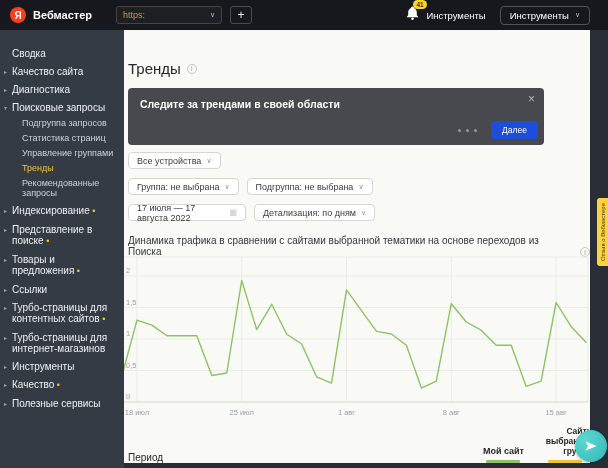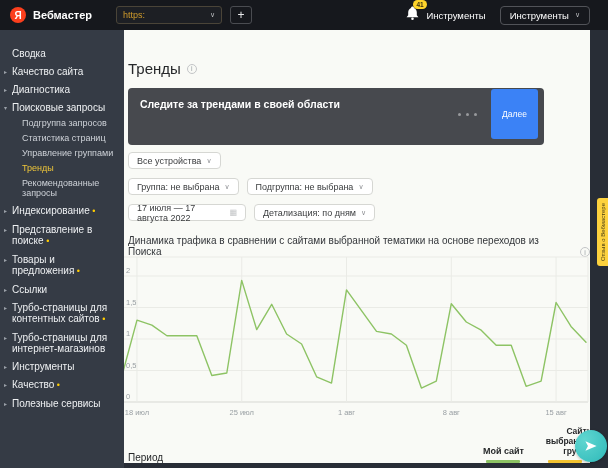--- a/index.html
+++ b/index.html
@@ -34,21 +34,21 @@
   .page-title { margin:30px 0 0 8px; font-size:15px; color:#26282a; display:flex; align-items:center; gap:6px; }
   .info { display:inline-flex; width:10px; height:10px; border:1px solid #c3c5c7; border-radius:50%; font-size:7px; color:#9aa0a4; align-items:center; justify-content:center; cursor:pointer; font-style:normal; }
 
   .banner { position:absolute; left:8px; top:58px; width:416px; height:57px; background:#47494e; border-radius:4px; padding:10px 12px; color:#fff; }
   .banner-title { font-size:10.5px; font-weight:bold; }
   .banner-sub { font-size:9px; color:#d8d9db; margin-top:7px; }
   .banner-close { position:absolute; top:4px; right:9px; color:#b6b7ba; font-size:12px; cursor:pointer; }
   .banner-ctrl { position:absolute; right:6px; bottom:6px; display:flex; align-items:center; }
   .bdots { display:flex; gap:5px; margin-right:14px; }
   .bdot { width:3px; height:3px; border-radius:50%; background:#98999c; cursor:pointer; }
-  .next-btn { background:#3b82f6; border-radius:3px; color:#fff; font-size:8.5px; padding:20px 11px; cursor:pointer; }
+  .next-btn { background:#1d4ed8; border-radius:3px; color:#fff; font-size:8.5px; padding:4px 11px; cursor:pointer; }
 
   .f-row { position:absolute; left:8px; display:flex; gap:8px; }
   .f-row1 { top:122px; } .f-row2 { top:148px; } .f-row3 { top:174px; }
   .fbtn { background:#fff; border:1px solid #d6d7d3; border-radius:4px; font-size:9px; color:#3a3c3e; padding:0 8px; display:flex; align-items:center; gap:5px; height:17px; cursor:pointer; }
   .fbtn .chev2 { color:#8f9195; font-size:7px; }
   .fbtn.date { width:118px; justify-content:space-between; }
   .grid-ic { color:#c2c4c6; font-size:8px; }
 
   .chart-heading { position:absolute; left:8px; top:205px; font-size:10px; color:#33363a; display:flex; gap:5px; align-items:flex-end; }
   svg.chart { position:absolute; left:0; top:218px; width:470px; height:192px; }

